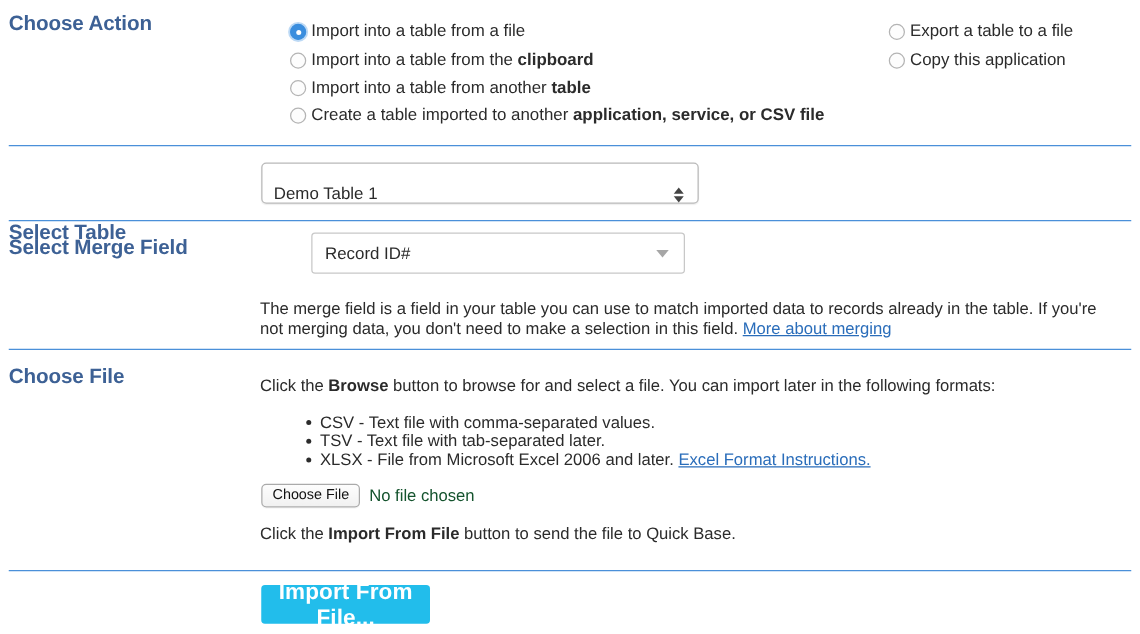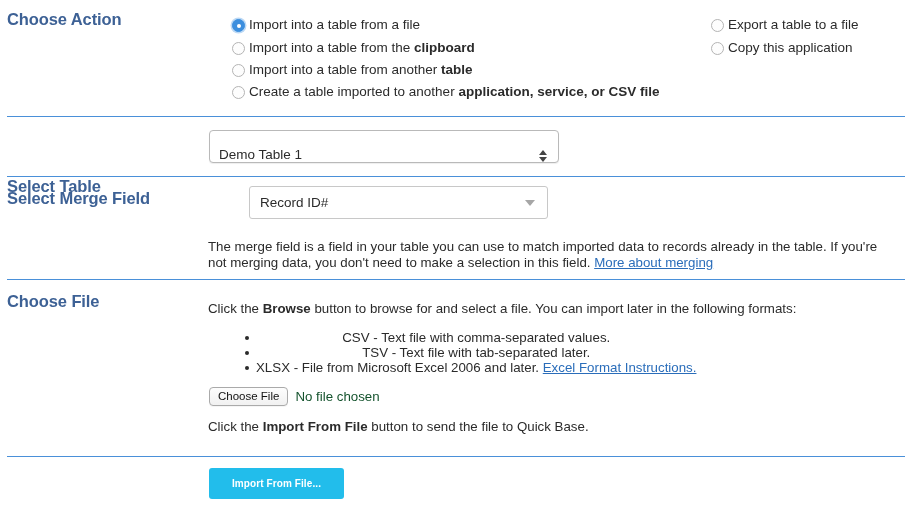--- a/index.html
+++ b/index.html
@@ -215,21 +215,21 @@
     font-size: 13.3px;
     color: #14532d;
   }
 
   
   .primary-btn {
     position: absolute;
     background: #22bdeb;
     color: #ffffff;
     font-family: "Liberation Sans", sans-serif;
-    font-size: 10px;
+    font-size: 18px;
     font-weight: bold;
     border: none;
     border-radius: 3px;
     padding: 0;
     display: flex;
     align-items: center;
     justify-content: center;
     cursor: pointer;
     letter-spacing: 0.1px;
   }
@@ -298,21 +298,21 @@
   </div>
 
   <div class="rule" style="top:279px;"></div>
 
   <div class="sect-title" style="top:292px;">Choose File</div>
 
   <div class="body-text" style="left:208px; top:301px; width:700px;">
     <span>Click the </span><b>Browse</b><span> button to browse for and select a file. You can import later in the following formats:</span>
   </div>
 
-  <ul class="fmt-list" style="left:238px; top:330px;text-align:center;">
+  <ul class="fmt-list" style="left:238px; top:330px;">
     <li><span>CSV - Text file with comma-separated values.</span></li>
     <li><span>TSV - Text file with tab-separated later.</span></li>
     <li><span>XLSX - File from Microsoft Excel 2006 and later. </span><a class="link" href="#">Excel Format Instructions.</a></li>
   </ul>
 
   <div class="file-row" style="left:209px; top:387px;">
     <button class="choose-file-btn" type="button">Choose File</button>
     <span class="file-status">No file chosen</span>
   </div>
 

